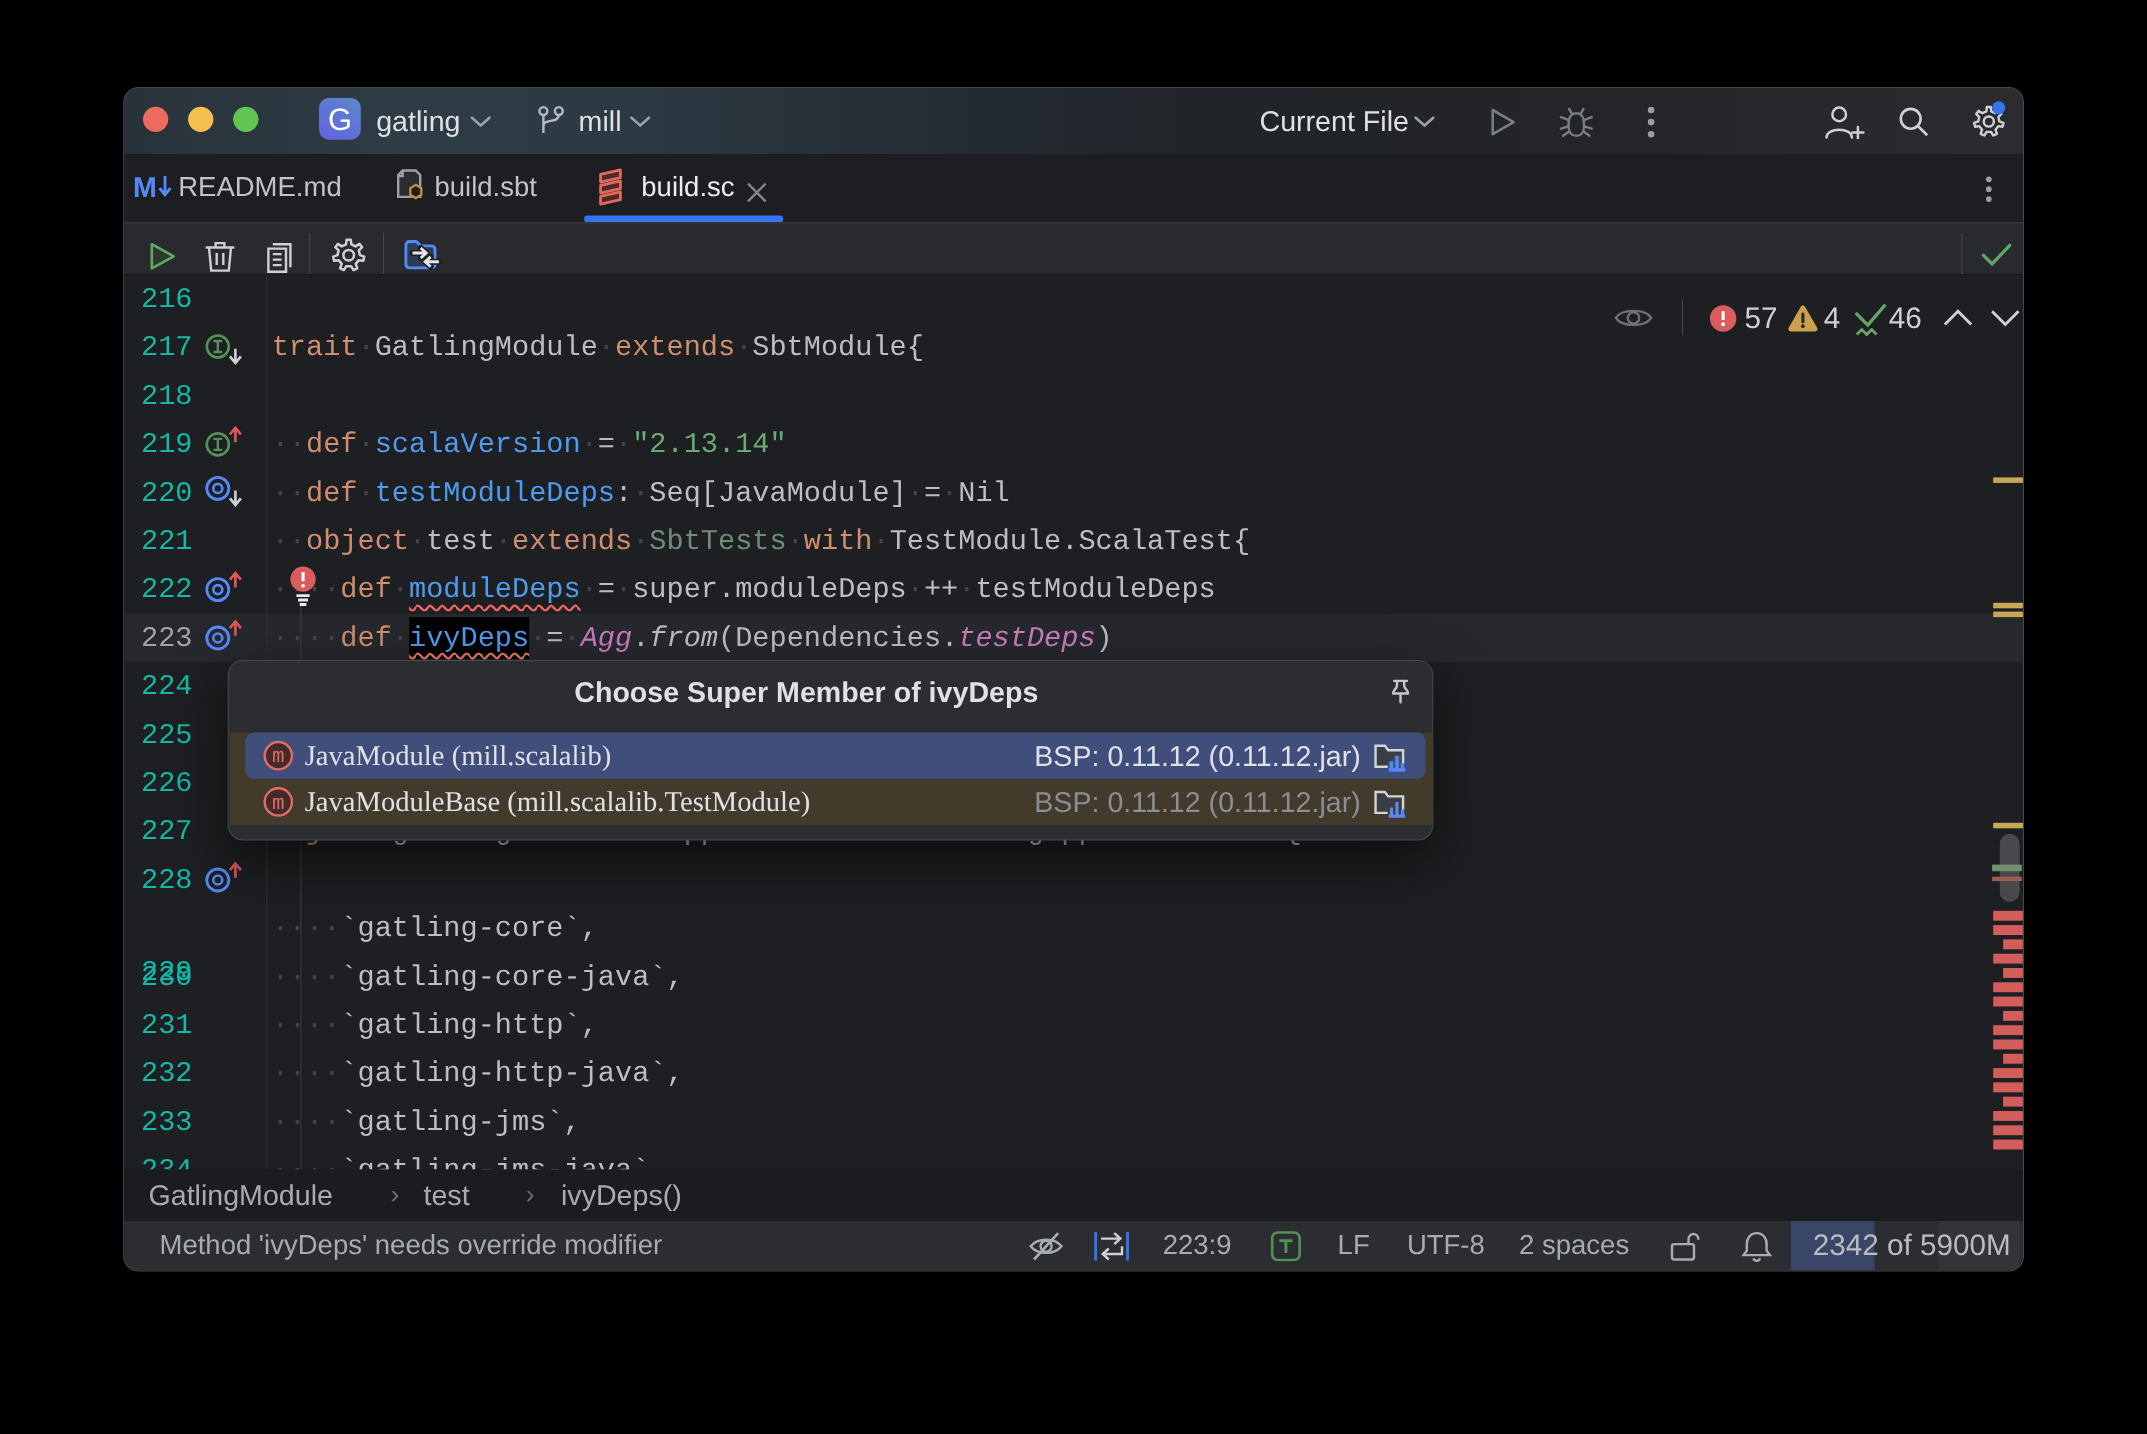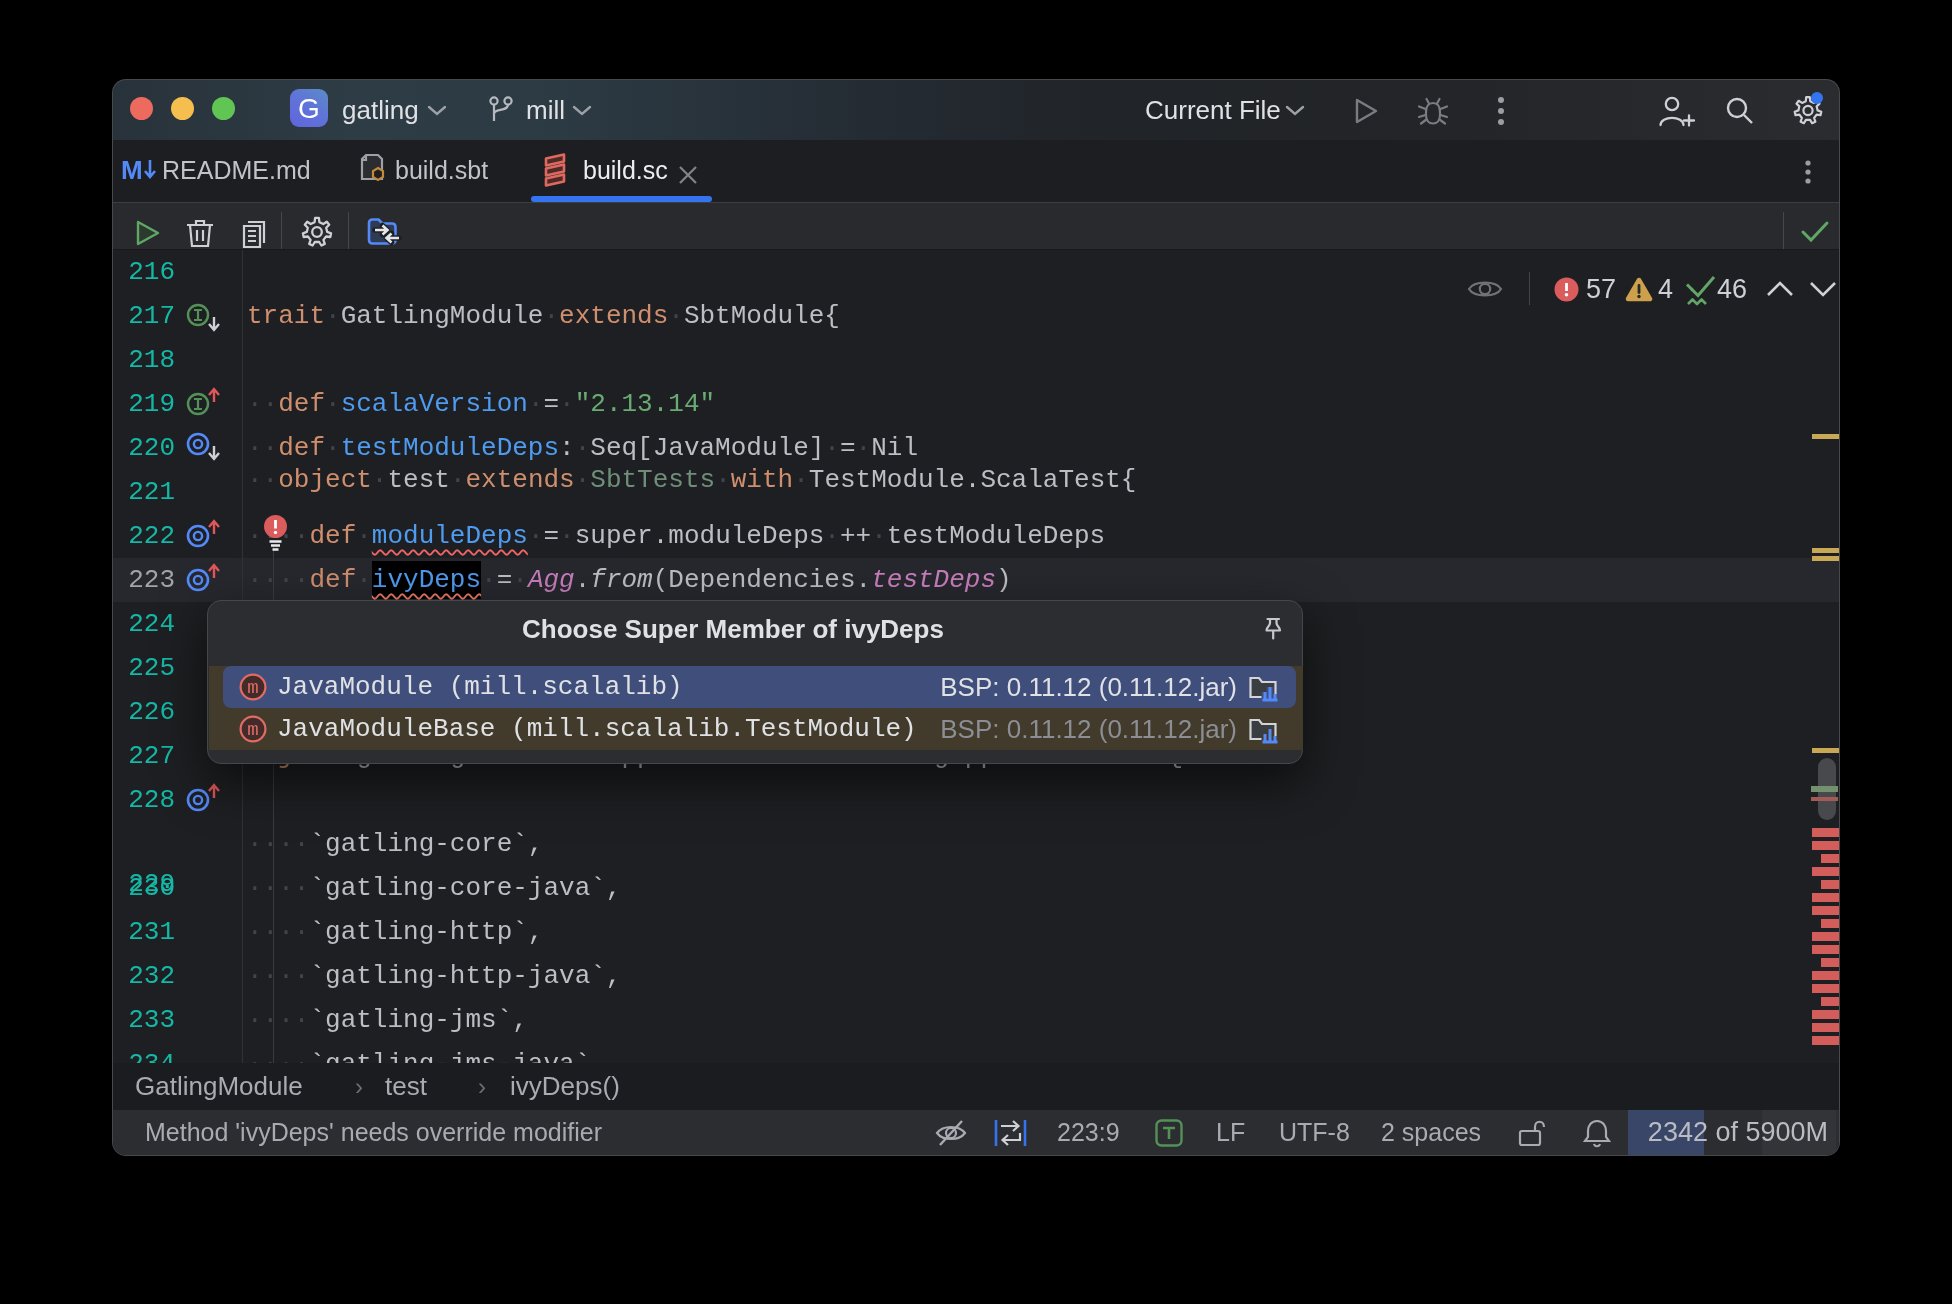--- a/index.html
+++ b/index.html
@@ -37,21 +37,21 @@
 
 #crumb{position:absolute;left:0;top:983px;width:1726px;height:47px;background:#1b1c1f;font-size:26px;color:#a8abb2;line-height:47px}
 
 #status{position:absolute;left:0;top:1030px;width:1726px;height:45px;background:#2b2d30;font-size:25px;color:#a8abb2;line-height:45px}
 
 #popup{position:absolute;left:94px;top:520px;width:1096px;height:164px;background:#2b2d30;
  border:1px solid #45474c;border-radius:14px;box-shadow:0 18px 50px rgba(0,0,0,.6);z-index:20}
 #popup .band{position:absolute;left:1px;top:65px;width:1094px;height:84px;background:#423a2b}
 #popup .sel{position:absolute;left:15px;top:65px;width:1073px;height:42px;background:#3f4e7a;border-radius:8px}
 .prow{position:absolute;left:0;width:1096px;height:42px;line-height:42px}
-.pmono{font-family:Liberation Mono, monospace;font-size:26px;color:#dfe1e5}
+.pmono{font-family:Liberation Serif, serif;font-size:26px;color:#dfe1e5}
 .bsp{position:absolute;top:0;right:67px;font-size:26px}
 </style></head><body>
 <div id="win">
 
   <div id="title">
     <div class="tl" style="left:17px;background:#ec6a5e"></div>
     <div class="tl" style="left:58px;background:#f4bf4f"></div>
     <div class="tl" style="left:99px;background:#61c554"></div>
     <div id="ticon">G</div>
     <div class="ttxt" style="left:229px">gatling</div>
@@ -176,21 +176,21 @@
   <div class="ln" style="top:698px">228</div>
   <div class="ln" style="top:782px">229</div>
   <div class="ln" style="top:786px">230</div>
   <div class="ln" style="top:830px">231</div>
   <div class="ln" style="top:874px">232</div>
   <div class="ln" style="top:918px">233</div>
   <div class="ln" style="top:962px">234</div>
   <div class="code" style="top:214px"><span class="k">trait</span><i>·</i>GatlingModule<i>·</i><span class="k">extends</span><i>·</i>SbtModule{</div>
   <div class="code" style="top:302px"><i>··</i><span class="k">def</span><i>·</i><span class="fn">scalaVersion</span><i>·</i>=<i>·</i><span class="str">"2.13.14"</span></div>
   <div class="code" style="top:346px"><i>··</i><span class="k">def</span><i>·</i><span class="fn">testModuleDeps</span>:<i>·</i>Seq[JavaModule]<i>·</i>=<i>·</i>Nil</div>
-  <div class="code" style="top:378px"><i>··</i><span class="k">object</span><i>·</i>test<i>·</i><span class="k">extends</span><i>·</i><span class="tg">SbtTests</span><i>·</i><span class="k">with</span><i>·</i>TestModule.ScalaTest{</div>
+  <div class="code" style="top:390px"><i>··</i><span class="k">object</span><i>·</i>test<i>·</i><span class="k">extends</span><i>·</i><span class="tg">SbtTests</span><i>·</i><span class="k">with</span><i>·</i>TestModule.ScalaTest{</div>
   <div class="code" style="top:434px"><i>····</i><span class="k">def</span><i>·</i><span class="fn sq">moduleDeps</span><i>·</i>=<i>·</i>super.moduleDeps<i>·</i>++<i>·</i>testModuleDeps</div>
   <div class="code" style="top:478px"><i>····</i><span class="k">def</span><i>·</i><span class="fn sq" style="background:#000000;padding:4px 0;text-decoration-color:#ef7964">ivyDeps</span><i>·</i>=<i>·</i><span class="pp">Agg</span>.<span class="wi">from</span>(Dependencies.<span class="pp">testDeps</span>)</div>
   <div class="code" style="top:654px"><span class="k">object</span><i>·</i>gatling<i>·</i><span class="k">extends</span><i>·</i>AppModule<i>·</i><span class="k">with</span><i>·</i>GatlingAppModuleTrait{</div>
   <div class="code" style="top:742px"><i>····</i>`gatling-core`,</div>
   <div class="code" style="top:786px"><i>····</i>`gatling-core-java`,</div>
   <div class="code" style="top:830px"><i>····</i>`gatling-http`,</div>
   <div class="code" style="top:874px"><i>····</i>`gatling-http-java`,</div>
   <div class="code" style="top:918px"><i>····</i>`gatling-jms`,</div>
   <div class="code" style="top:962px"><i>····</i>`gatling-jms-java`</div>
 

